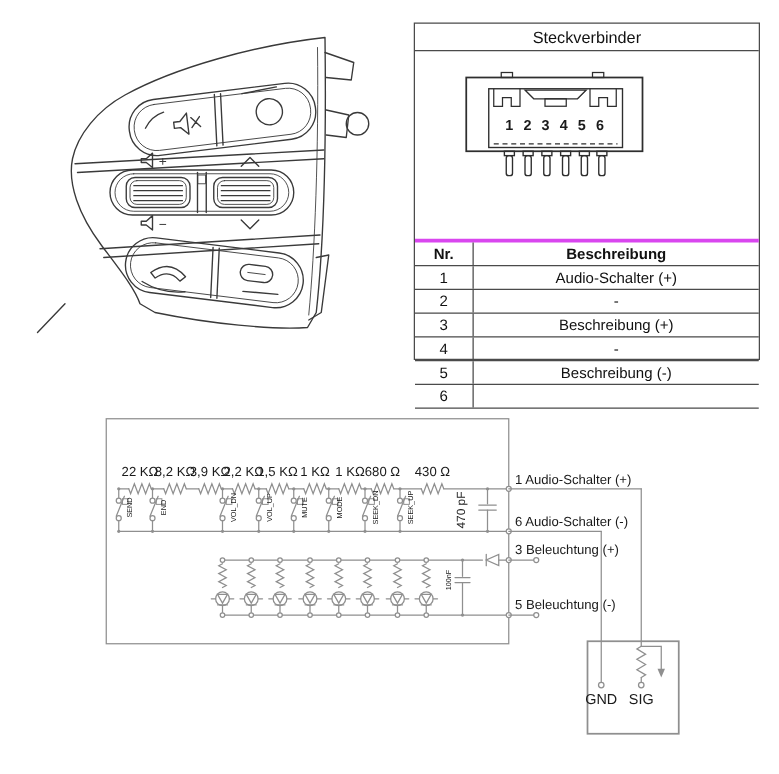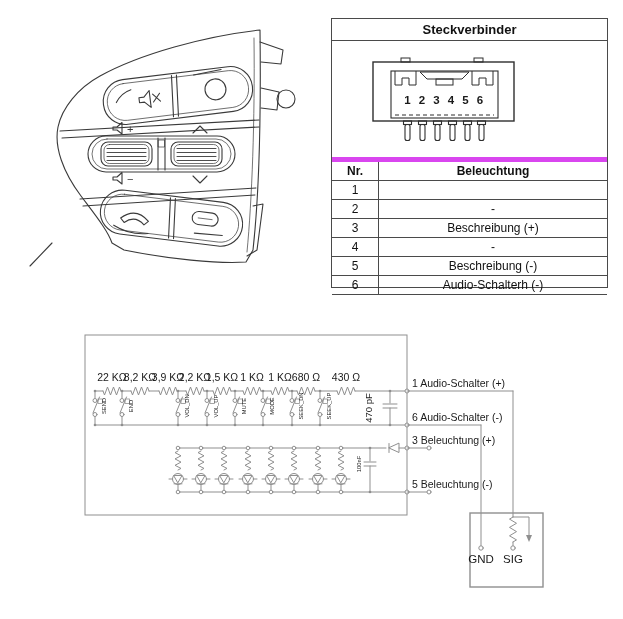--- a/index.html
+++ b/index.html
@@ -3,22 +3,22 @@
 <meta charset="utf-8">
 <style>
   html,body{margin:0;padding:0;background:#fff;}
   .page{position:relative;width:623px;height:619px;background:#fff;overflow:hidden;
         font-family:"Liberation Sans",sans-serif;color:#111;}
   .abs{position:absolute;}
   
   .panel{left:331px;top:18px;width:277px;height:270px;border:1px solid #4a4a4a;
          box-sizing:border-box;background:#fff;}
   .panel-title{height:21px;line-height:21px;border-bottom:1px solid #4a4a4a;
-               text-align:center;font-weight:bold;font-size:13px;}
-  .ctable{border-top:5px solid #d946ef;}
+               text-align:center;font-weight:normal;font-size:13px;}
+  .ctable{border-top:3px solid #d946ef;margin-top:33px;}
   .trow{display:flex;height:19px;box-sizing:border-box;border-bottom:1px solid #4a4a4a;
         font-size:12px;line-height:18px;text-align:center;}
   .thead{font-weight:bold;}
   .cell-nr{width:47px;border-right:1px solid #4a4a4a;box-sizing:border-box;}
   .cell-desc{flex:1;}
   svg text{font-family:"Liberation Sans",sans-serif;}
 </style>
 </head>
 <body>
 
@@ -120,44 +120,44 @@
           <text x="104.5" y="63" font-size="11.5" fill="#1a1a1a" text-anchor="middle" font-weight="600">3</text>
           <text x="119" y="63" font-size="11.5" fill="#1a1a1a" text-anchor="middle" font-weight="600">4</text>
           <text x="133.5" y="63" font-size="11.5" fill="#1a1a1a" text-anchor="middle" font-weight="600">5</text>
           <text x="148" y="63" font-size="11.5" fill="#1a1a1a" text-anchor="middle" font-weight="600">6</text>
         </g>
     </svg>
 
     <div class="ctable" id="conn-table">
         <div class="trow thead">
           <div class="cell-nr">Nr.</div>
-          <div class="cell-desc">Beleuchtung</div>
+          <div class="cell-desc">Beschreibung</div>
         </div>
         <div class="trow">
           <div class="cell-nr">1</div>
+          <div class="cell-desc">Audio-Schalter (+)</div>
         </div>
         <div class="trow">
           <div class="cell-nr">2</div>
           <div class="cell-desc">-</div>
         </div>
         <div class="trow">
           <div class="cell-nr">3</div>
           <div class="cell-desc">Beschreibung (+)</div>
         </div>
         <div class="trow">
           <div class="cell-nr">4</div>
           <div class="cell-desc">-</div>
         </div>
         <div class="trow">
           <div class="cell-nr">5</div>
           <div class="cell-desc">Beschreibung (-)</div>
         </div>
         <div class="trow">
           <div class="cell-nr">6</div>
-          <div class="cell-desc">Audio-Schalterh (-)</div>
         </div>
       </div>
   </div>
 
   <svg class="abs" style="left:80px;top:328px" width="543" height="272" viewBox="80 328 543 272" id="schematic-svg">
       <g stroke="#8f8f8f" fill="none" stroke-width="1" stroke-linecap="round">
         <rect x="85" y="335" width="322" height="180"></rect>
         <line x1="95" y1="391" x2="103" y2="391"></line>
         <polyline points="103,391 104.5,395.0 107.5,387.0 110.5,395.0 113.5,387.0 116.5,395.0 119.5,387.0 121,391"></polyline>
         <line x1="121" y1="391" x2="131" y2="391"></line>

